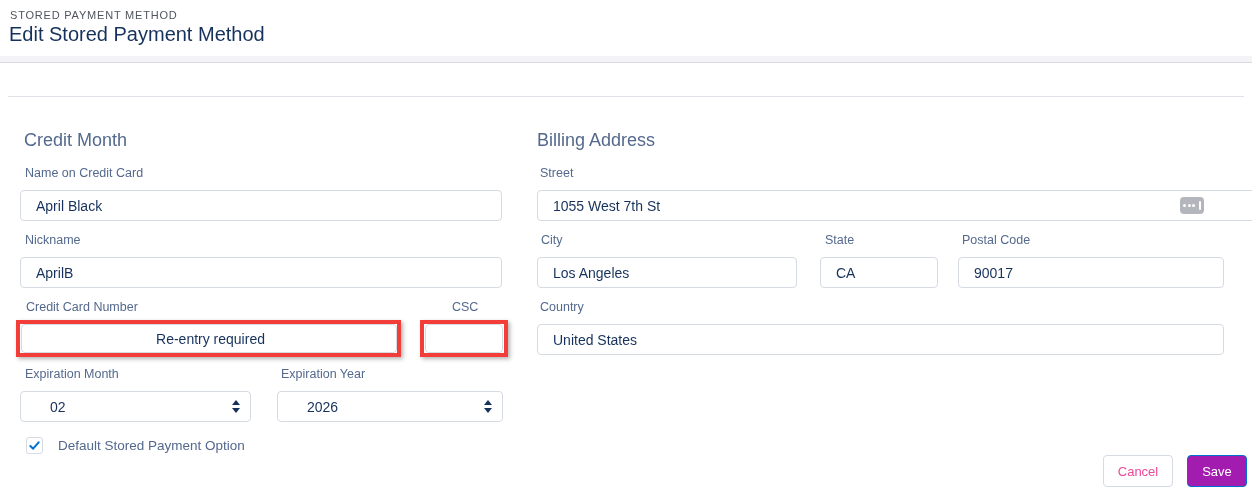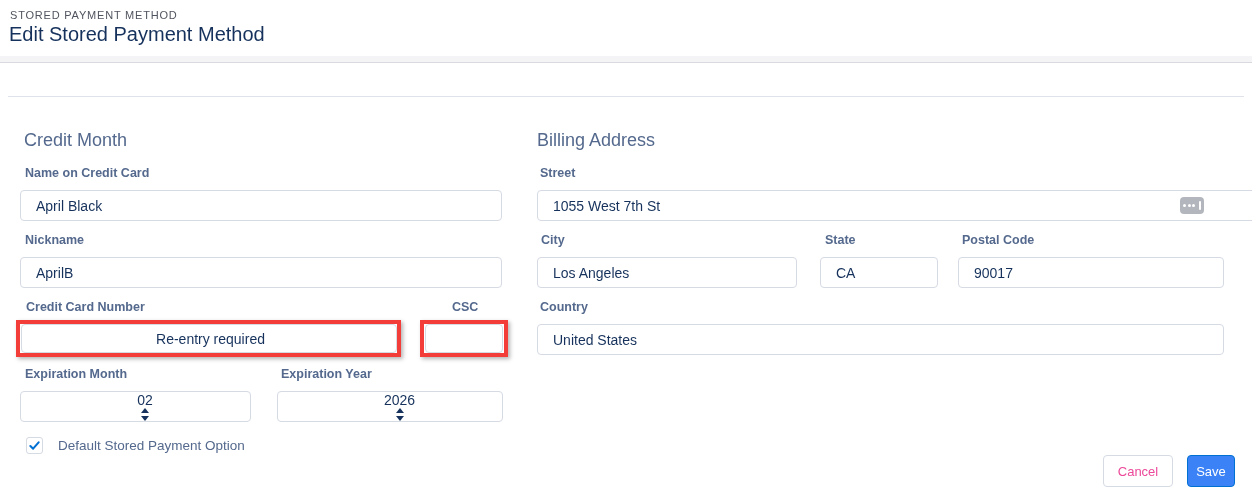--- a/index.html
+++ b/index.html
@@ -10,27 +10,27 @@
   
   .eyebrow { position:absolute; left:10px; top:9px; font-size:11px; letter-spacing:.8px;
              color:#50545e; font-weight:400; }
   .page-title { position:absolute; left:9px; top:23px; font-size:20px; color:#16325c; font-weight:400; }
   .header-band { position:absolute; left:0; top:56px; width:1252px; height:7px;
                  background:#f4f4f6; border-bottom:1px solid #d9d9e0; }
   .inner-divider { position:absolute; left:8px; top:96px; width:1236px; height:1px; background:#dfe2e8; }
 
   
   .section-heading { position:absolute; font-size:18px; color:#54698d; font-weight:400; }
-  .field-label { position:absolute; font-size:12.5px; color:#54698d; font-weight:700; }
+  .field-label { position:absolute; font-size:12.5px; color:#54698d; font-weight:400; }
   .tbox { position:absolute; height:31px; border:1px solid #d5dae3; border-radius:4px;
           background:#fff; font-family:"Liberation Sans",sans-serif; font-size:14px; color:#16325c;
           padding:0 12px 0 15px; outline:none; }
   .selbox { position:absolute; height:31px; border:1px solid #d5dae3; border-radius:4px; background:#fff;
             display:flex; align-items:center; justify-content:space-between; padding:0 10px 0 29px;
-            font-size:14px; color:#16325c; cursor:pointer;flex-direction:column; }
+            font-size:14px; color:#16325c; cursor:pointer; }
   .spinner { display:flex; flex-direction:column; align-items:center; gap:3px; }
   .tri-up { width:0; height:0; border-left:4px solid transparent; border-right:4px solid transparent;
             border-bottom:5px solid #16325c; }
   .tri-down { width:0; height:0; border-left:4px solid transparent; border-right:4px solid transparent;
               border-top:5px solid #16325c; }
 
   
   .street-icon { position:absolute; left:1180px; top:197px; width:24px; height:17px; background:#b3b6bd;
                  border-radius:4px; display:flex; align-items:center; justify-content:center; gap:1.5px;
                  cursor:pointer; }
@@ -45,21 +45,21 @@
 
   
   .annotation { position:absolute; border:4px solid #f23d38; background:transparent;
                 box-shadow:2px 2px 4px rgba(90,90,90,.45); }
 
   
   .btn { position:absolute; top:455px; height:32px; border-radius:4px; font-size:13px;
          font-family:"Liberation Sans",sans-serif; cursor:pointer; display:flex;
          align-items:center; justify-content:center; }
   .btn-cancel { left:1103px; width:70px; background:#fff; border:1px solid #d5dae3; color:#ec4899; }
-  .btn-save { left:1187px; width:48px; background:#3b82f6; border:1px solid #0070d2; color:#fff; }
+  .btn-save { left:1187px; width:60px; background:#a21caf; border:1px solid #0070d2; color:#fff; }
 </style>
 </head>
 <body>
 
 <div class="page">
 
   <div class="eyebrow">STORED PAYMENT METHOD</div>
   <div class="page-title">Edit Stored Payment Method</div>
   <div class="header-band"></div>
   <div class="inner-divider"></div>

